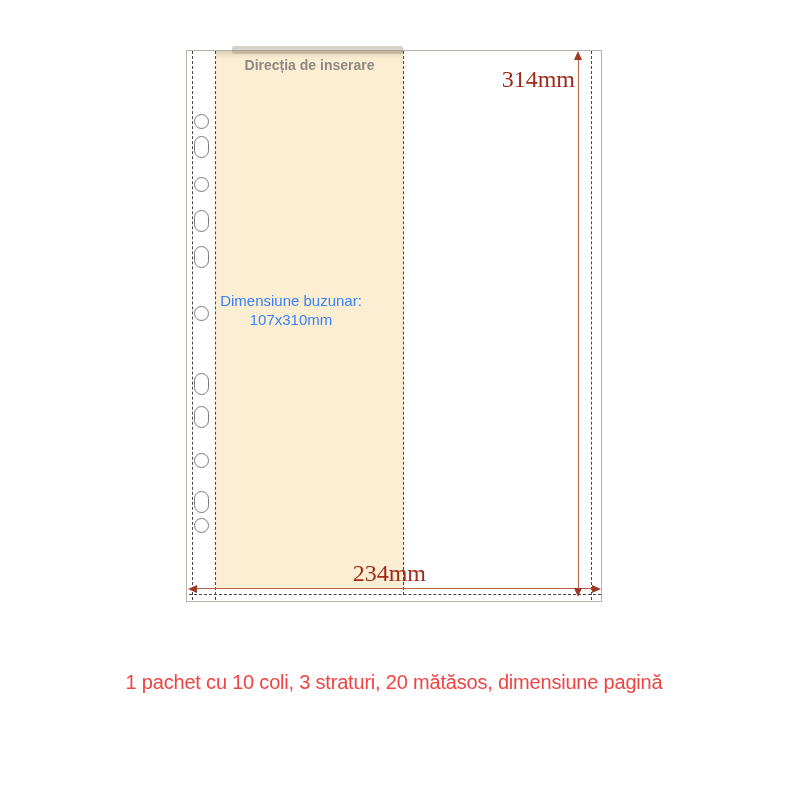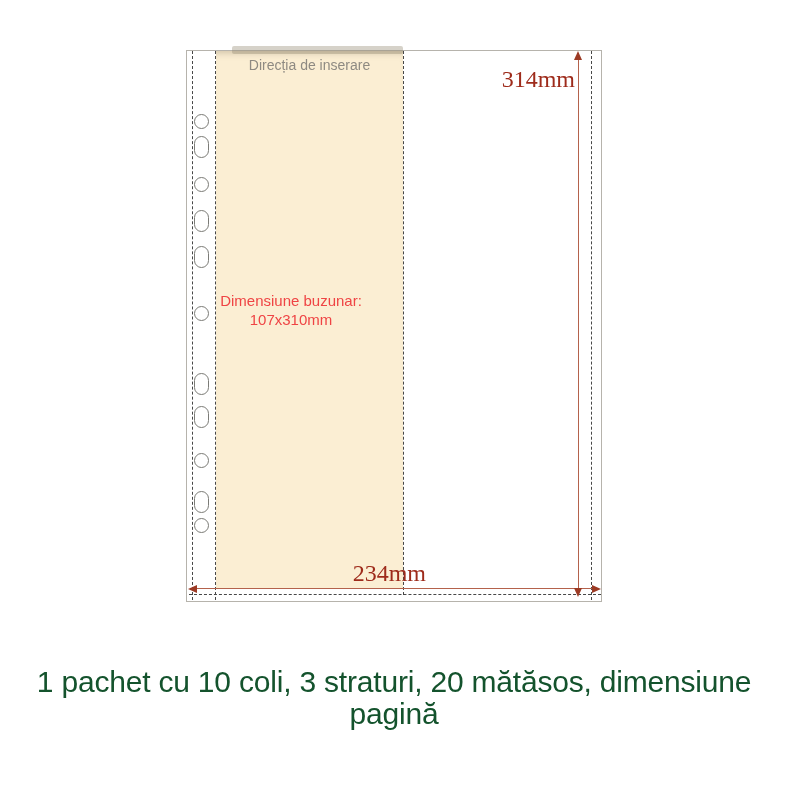--- a/index.html
+++ b/index.html
@@ -69,27 +69,28 @@
   .hole-circle { width: 15px; height: 15px; border-radius: 50%; }
   .hole-oblong { width: 15px; height: 22px; border-radius: 8px; }
   
   .direction-label {
     position: absolute;
     left: 216px; top: 57px; width: 187px;
     text-align: center;
     font-size: 14px; line-height: 17px;
     color: #8e8a82;
     z-index: 6;
+    font-weight: bold;
   }
   .size-label {
     position: absolute;
     left: 216px; top: 291px; width: 150px;
     text-align: center;
     font-size: 15px; line-height: 19px;
-    color: #ef4444;
+    color: #3b82f6;
     z-index: 6;
   }
   
   .dim-line-v {
     position: absolute;
     left: 578px; top: 53px;
     width: 0; height: 542px;
     border-left: 1.5px solid #b4624c;
     z-index: 7;
   }
@@ -143,22 +144,22 @@
   }
   .dim-label-width {
     left: 346px; top: 560px; width: 80px;
     text-align: right;
   }
   
   .caption {
     position: absolute;
     left: 0; top: 666px; width: 788px;
     text-align: center;
-    font-size: 30px; line-height: 32px;
-    color: #14532d;
+    font-size: 20px; line-height: 32px;
+    color: #ef4444;
     letter-spacing: -0.2px;
     z-index: 6;
   }
 </style>
 </head>
 <body>
 
 <div class="canvas">
 
   <div class="pocket"></div>

